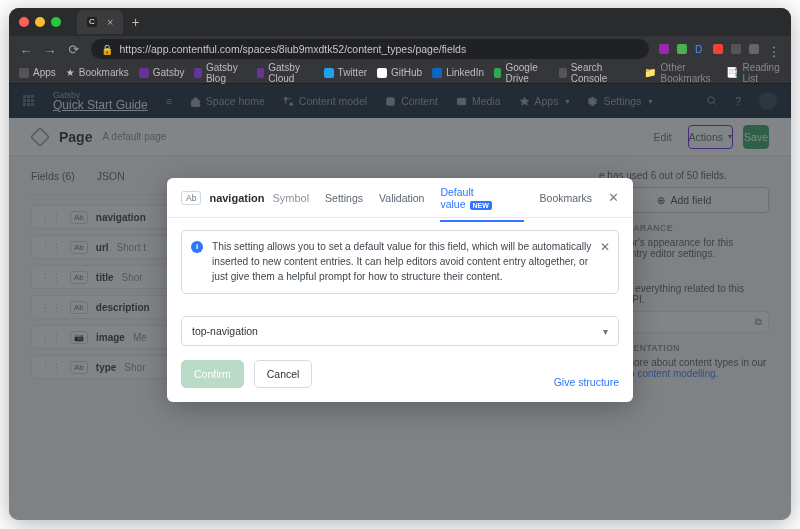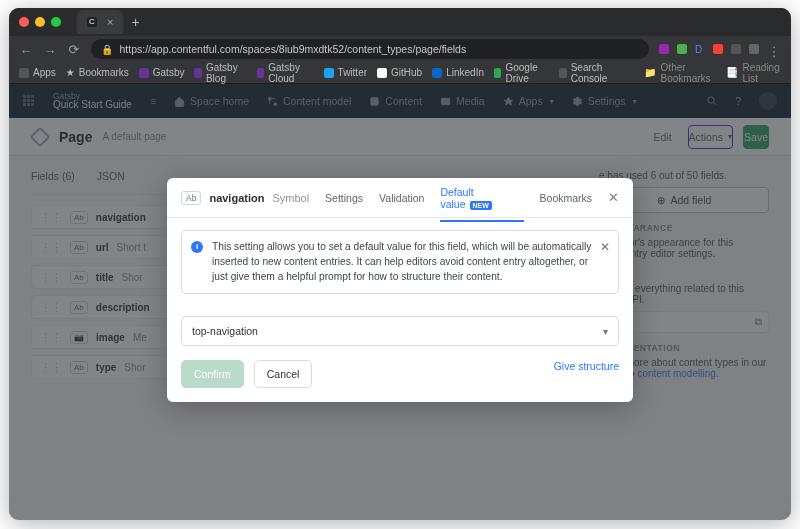--- a/index.html
+++ b/index.html
@@ -30,21 +30,21 @@
   .b-star{color:#bbb;} .b-gatsby{background:#663399;} .b-tw{background:#1da1f2;} .b-gh{background:#fff;border-radius:50%;} .b-li{background:#0a66c2;} .b-gd{background:#2da94f;} .b-sc{background:#555;}
   .bmbar .spacer{flex:1;}
   .b-folder{color:#888;} .b-reading{color:#888;}
 
   
   .app-area { position:absolute; top:76px; left:0; right:0; bottom:0; background:#f7f7f7; }
   .app-overlay-dim { position:absolute; inset:0; background:rgba(40,44,50,.58); }
 
   .app-topnav { display:flex; align-items:center; gap:18px; height:34px; background:#1d2939; color:#9aa5b1; padding:0 14px; font-size:10.5px;}
   .space-name { display:flex; flex-direction:column; line-height:1; }
-  .space-name .a{ font-size:8.5px; color:#8aa;} .space-name .b{ font-size:10px; color:#e7eef6;}
+  .space-name .a{ font-size:8.5px; color:#8aa;} .space-name .b{ font-size:12px; color:#e7eef6;text-decoration:underline;}
   .app-topnav .grip { width:12px;height:12px;display:grid;grid-template-columns:repeat(3,3px);grid-template-rows:repeat(3,3px);gap:1px;}
   .app-topnav .grip span{background:#5f6b78;}
   .app-topnav .spacer{flex:1;}
   .nav-item{display:flex;align-items:center;gap:5px;color:#97a3b0;}
   .nav-item svg,.nav-item .nico{width:11px;height:11px;fill:#97a3b0;stroke:#97a3b0;}
   .avatar{width:18px;height:18px;border-radius:50%;background:#384453;}
   .srch{color:#97a3b0;}
 
   .pagehdr { display:flex; align-items:center; gap:10px; height:38px; padding:0 22px; border-bottom:1px solid #e8e8e8; background:#fff;}
   .pagehdr .pico{width:18px;height:18px;border:2px solid #97a3b0;border-radius:3px;transform:rotate(45deg) scale(.8);}
@@ -84,21 +84,21 @@
   .mclose{color:#7a838d;font-size:13px;margin-left:8px;cursor:pointer;}
 
   .notice { margin:12px 14px; border:1px solid #d6dbe1; border-radius:5px; padding:9px 26px 9px 30px; font-size:10.2px; color:#3e464f; line-height:1.45; position:relative;}
   .notice .info-ico{position:absolute;left:9px;top:10px;width:12px;height:12px;border-radius:50%;background:#2e75ff;color:#fff;font-size:8px;display:flex;align-items:center;justify-content:center;font-weight:700;}
   .notice .nclose{position:absolute;right:8px;top:8px;color:#6b7684;font-size:12px;cursor:pointer;}
 
   .selwrap{margin:22px 14px 0;}
   .sel{position:relative;border:1px solid #d6dbe1;border-radius:5px;height:30px;display:flex;align-items:center;padding:0 10px;font-size:10.5px;color:#333;}
   .sel .chev{position:absolute;right:10px;color:#6b7684;font-size:10px;}
 
-  .mfoot{display:flex;align-items:flex-start;gap:10px;padding:14px;}
+  .mfoot{display:flex;align-items:flex-end;gap:10px;padding:14px;}
   .btn{font-size:10.5px;border-radius:5px;padding:7px 12px;border:1px solid #d6dbe1;background:#fff;color:#333;cursor:pointer;}
   .btn.confirm{background:#b9dbc7;border-color:#b9dbc7;color:#fff;}
   .mfoot .spacer{flex:1;}
   .feedback{font-size:10.5px;color:#2e75ff;font-weight:500;cursor:pointer;}
 
   svg.ico{width:11px;height:11px;}
 </style>
 </head>
 <body>
 

